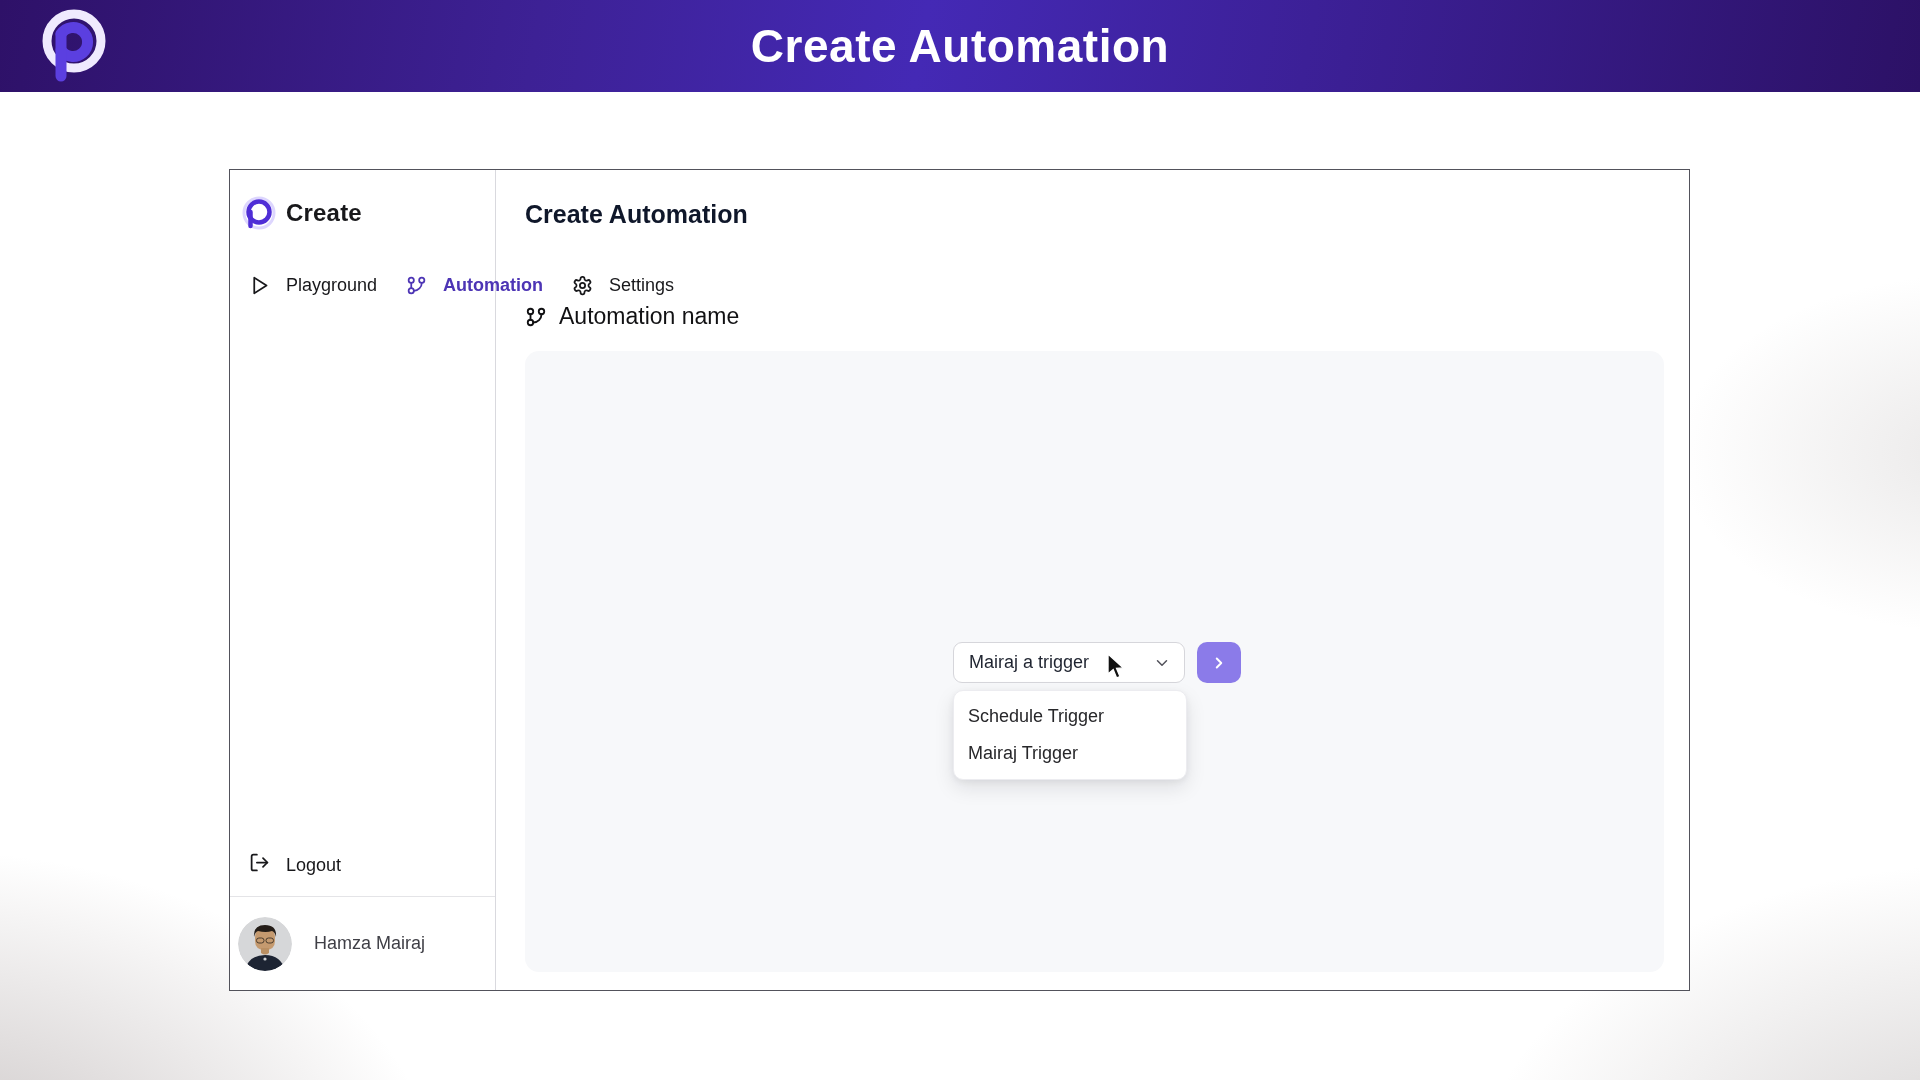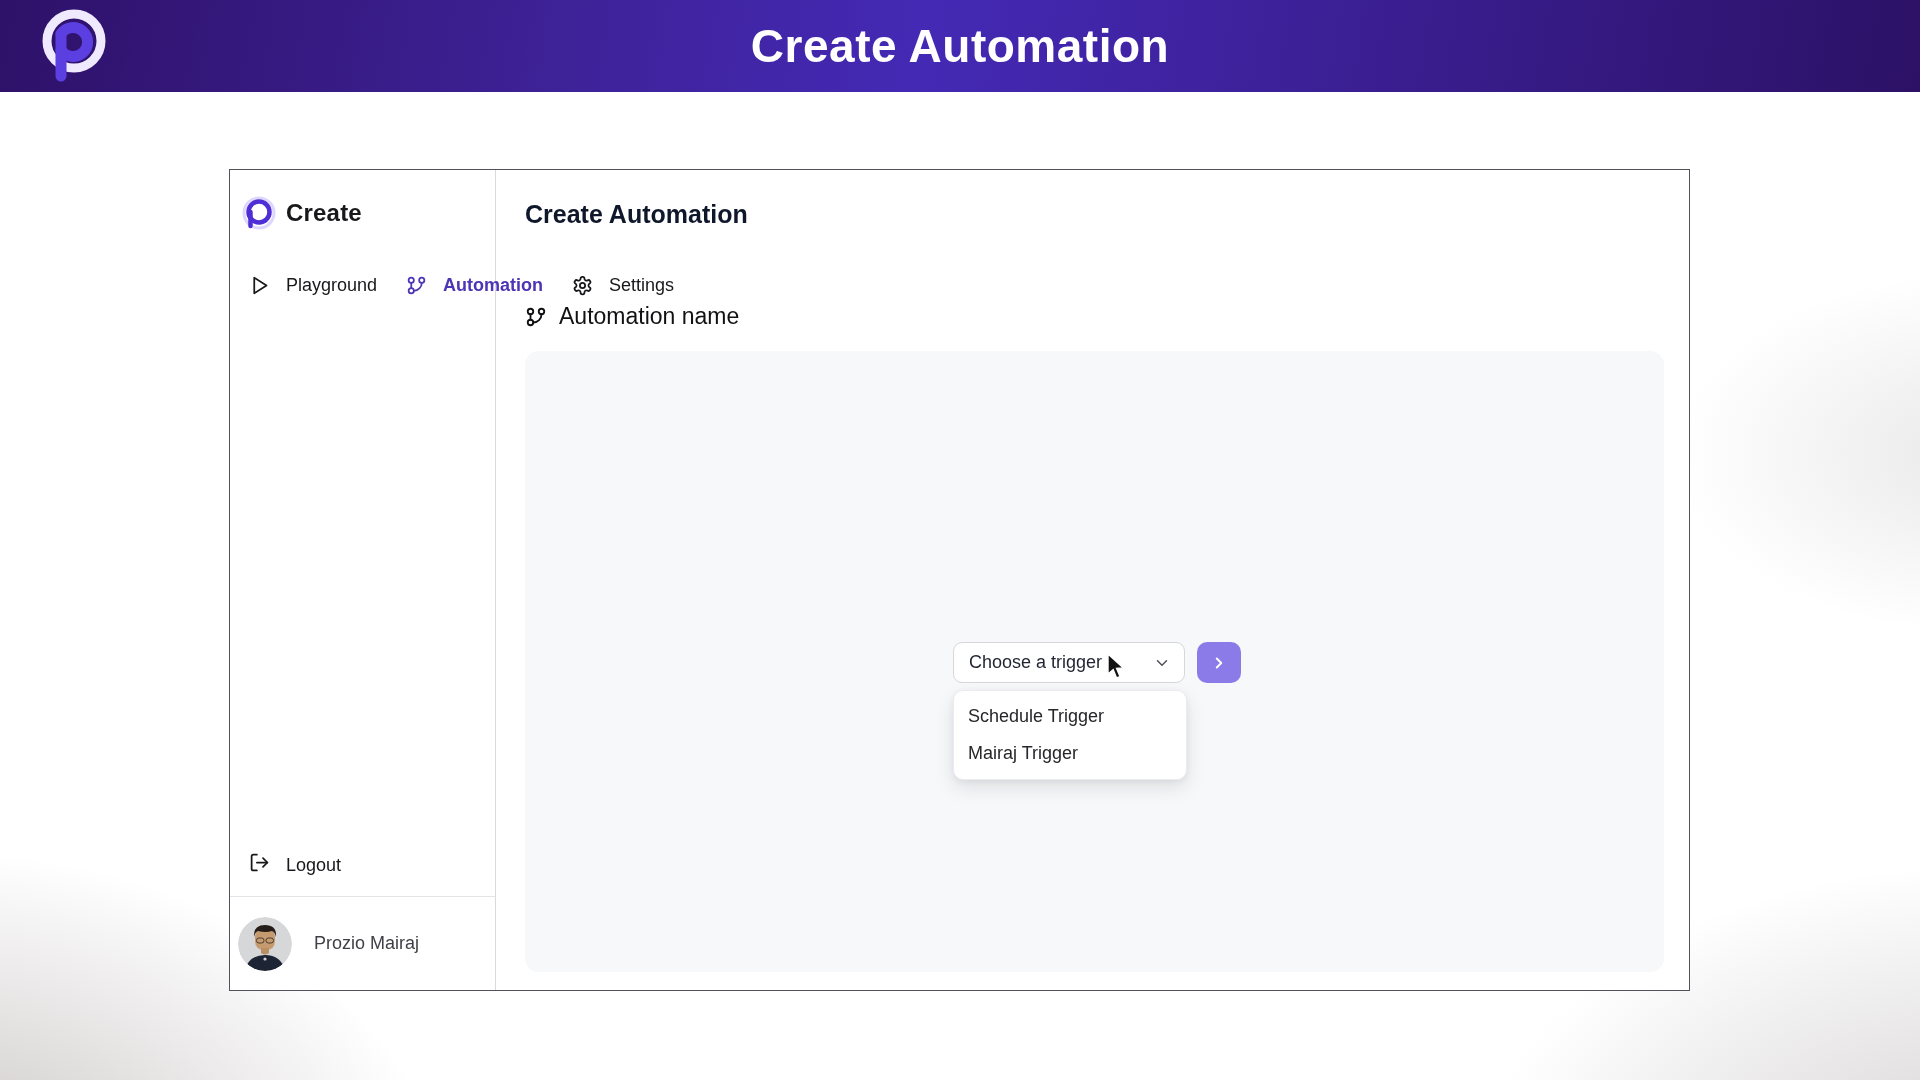--- a/index.html
+++ b/index.html
@@ -179,21 +179,21 @@
             <path d="M27 10 q10 0 10 11 v3 q0 9 -10 9 q-10 0 -10 -9 v-3 q0 -11 10 -11z" fill="#c59a6f"></path>
             <path d="M16 20 q-1 -12 11 -12 q12 0 11 12 q-1 -5 -4 -6 q-6 2 -14 0 q-3 1 -4 6z" fill="#241d18"></path>
             <rect x="18.5" y="21" width="7.5" height="5" rx="2.4" fill="none" stroke="#4a3c2e" stroke-width="1"></rect>
             <rect x="28" y="21" width="7.5" height="5" rx="2.4" fill="none" stroke="#4a3c2e" stroke-width="1"></rect>
             <path d="M23 31 v5 q4 3 8 0 v-5z" fill="#b98f63"></path>
             <path d="M6 56 q4 -18 21 -18 q17 0 21 18z" fill="#1d2433"></path>
             <circle cx="27" cy="42" r="1.6" fill="#cfd2d6"></circle>
           </g>
         </svg>
       </span>
-      <span class="user-name">Prozio Mairaj</span>
+      <span class="user-name">Hamza Mairaj</span>
     </div>
   </aside>
 
   <section class="main">
     <h2 class="main-title">Create Automation</h2>
 
     <div class="auto-name-row">
       <span class="icn">
         <svg viewBox="0 0 24 24" width="22" height="22" fill="none" stroke="#111113" stroke-width="2" stroke-linecap="round" stroke-linejoin="round">
             <line x1="6" x2="6" y1="9" y2="15"></line>
@@ -202,21 +202,21 @@
             <circle cx="6" cy="6" r="3"></circle>
             <path d="M18 9a9 9 0 0 1-9 9"></path>
           </svg>
       </span>
       <span class="auto-name-label">Automation name</span>
     </div>
 
     <div class="canvas">
       <div class="trigger-group">
         <div class="trigger-select">
-          <span class="trigger-select-label">Choose a trigger</span>
+          <span class="trigger-select-label">Mairaj a trigger</span>
           <span style="display:flex">
             <svg viewBox="0 0 24 24" width="18" height="18" fill="none" stroke="#52525b" stroke-width="2" stroke-linecap="round" stroke-linejoin="round">
                 <path d="m6 9 6 6 6-6"></path>
               </svg>
           </span>
         </div>
         <button class="next-btn">
           <span style="display:flex">
             <svg viewBox="0 0 24 24" width="18" height="18" fill="none" stroke="#ffffff" stroke-width="2.6" stroke-linecap="round" stroke-linejoin="round">
                 <path d="m9 18 6-6-6-6"></path>

